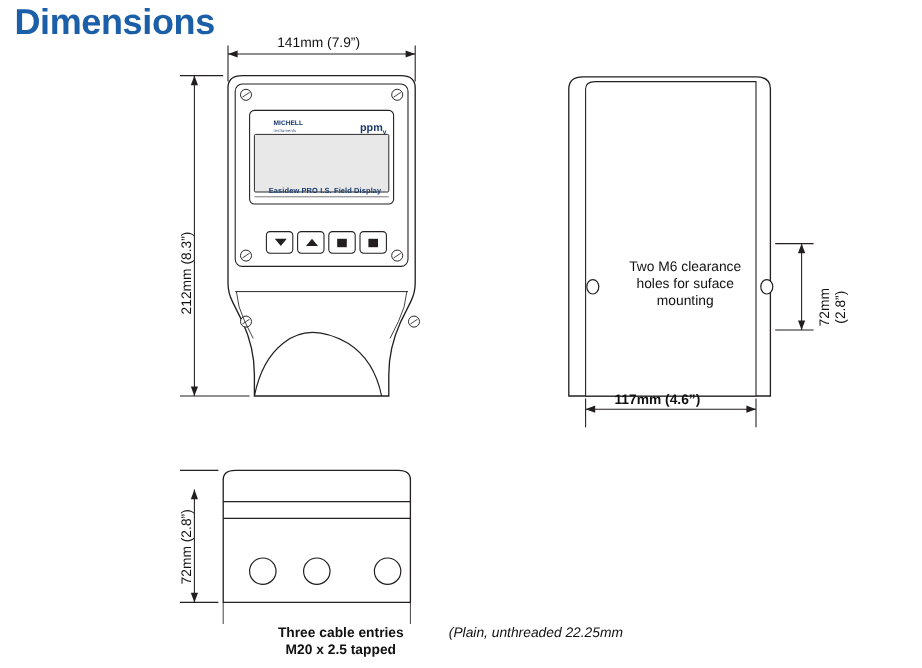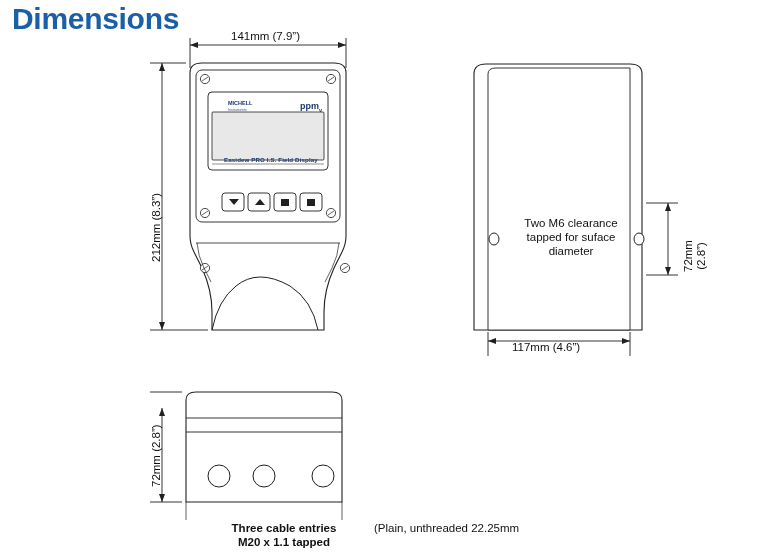--- a/index.html
+++ b/index.html
@@ -48,20 +48,21 @@
   .note {
     position: absolute;
     font-size: 11.5px;
     color: #111111;
     line-height: 14px;
     white-space: nowrap;
     text-align: center;
   }
   .note.left {
     text-align: center;
+    font-style: italic;
   }
   .brand-block {
     position: absolute;
     font-size: 5.5px;
     font-weight: bold;
     color: #13346b;
     line-height: 6px;
     white-space: nowrap;
   }
   .brand-sub {
@@ -215,35 +216,35 @@
     <span>MICHELL</span><br>
     <span class="brand-sub">Instruments</span>
   </div>
 
   <div class="ppm-label" style="left:300px; top:101px;"><span>ppm</span><sub>v</sub></div>
 
   <div class="device-caption" style="left:224px; top:156px;">Easidew PRO I.S. Field Display</div>
 
   <div class="note" style="left:518px; top:216px; width:106px;">
     <span>Two M6 clearance</span><br>
-    <span>tapped for suface</span><br>
-    <span>diameter</span>
-  </div>
-
-  <div class="dim-label" style="left:512px; top:341px;">117mm (4.6”)</div>
+    <span>holes for suface</span><br>
+    <span>mounting</span>
+  </div>
+
+  <div class="dim-label" style="left:512px; top:328px;font-weight:bold;">117mm (4.6”)</div>
 
   <div class="dim-label vert" style="left:682px; top:272px; line-height:13px; text-align:center;">
     <span>72mm</span><br>
     <span>(2.8”)</span>
   </div>
 
   <div class="dim-label vert" style="left:150px; top:487px;">72mm (2.8”)</div>
 
   <div class="note" style="left:204px; top:521px; width:160px;font-weight:bold;">
     <span>Three cable entries</span><br>
-    <span>M20 x 1.1 tapped</span>
+    <span>M20 x 2.5 tapped</span>
   </div>
 
   <div class="note left" style="left:374px; top:521px;">
     <span>(Plain, unthreaded 22.25mm</span><br>
   </div>
 
 </div>
 
 </body></html>

